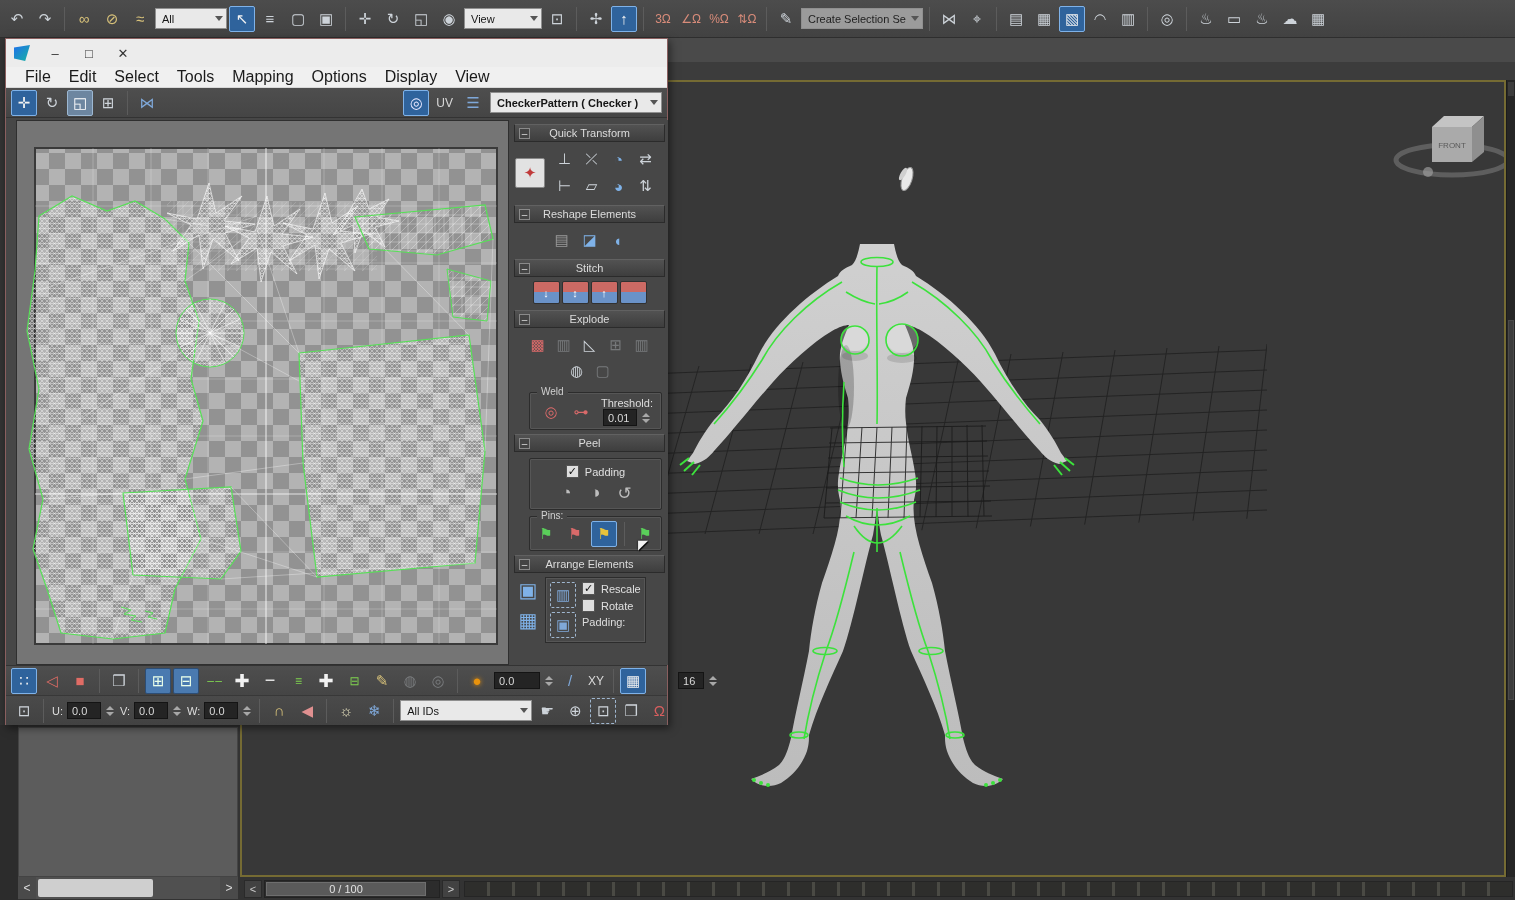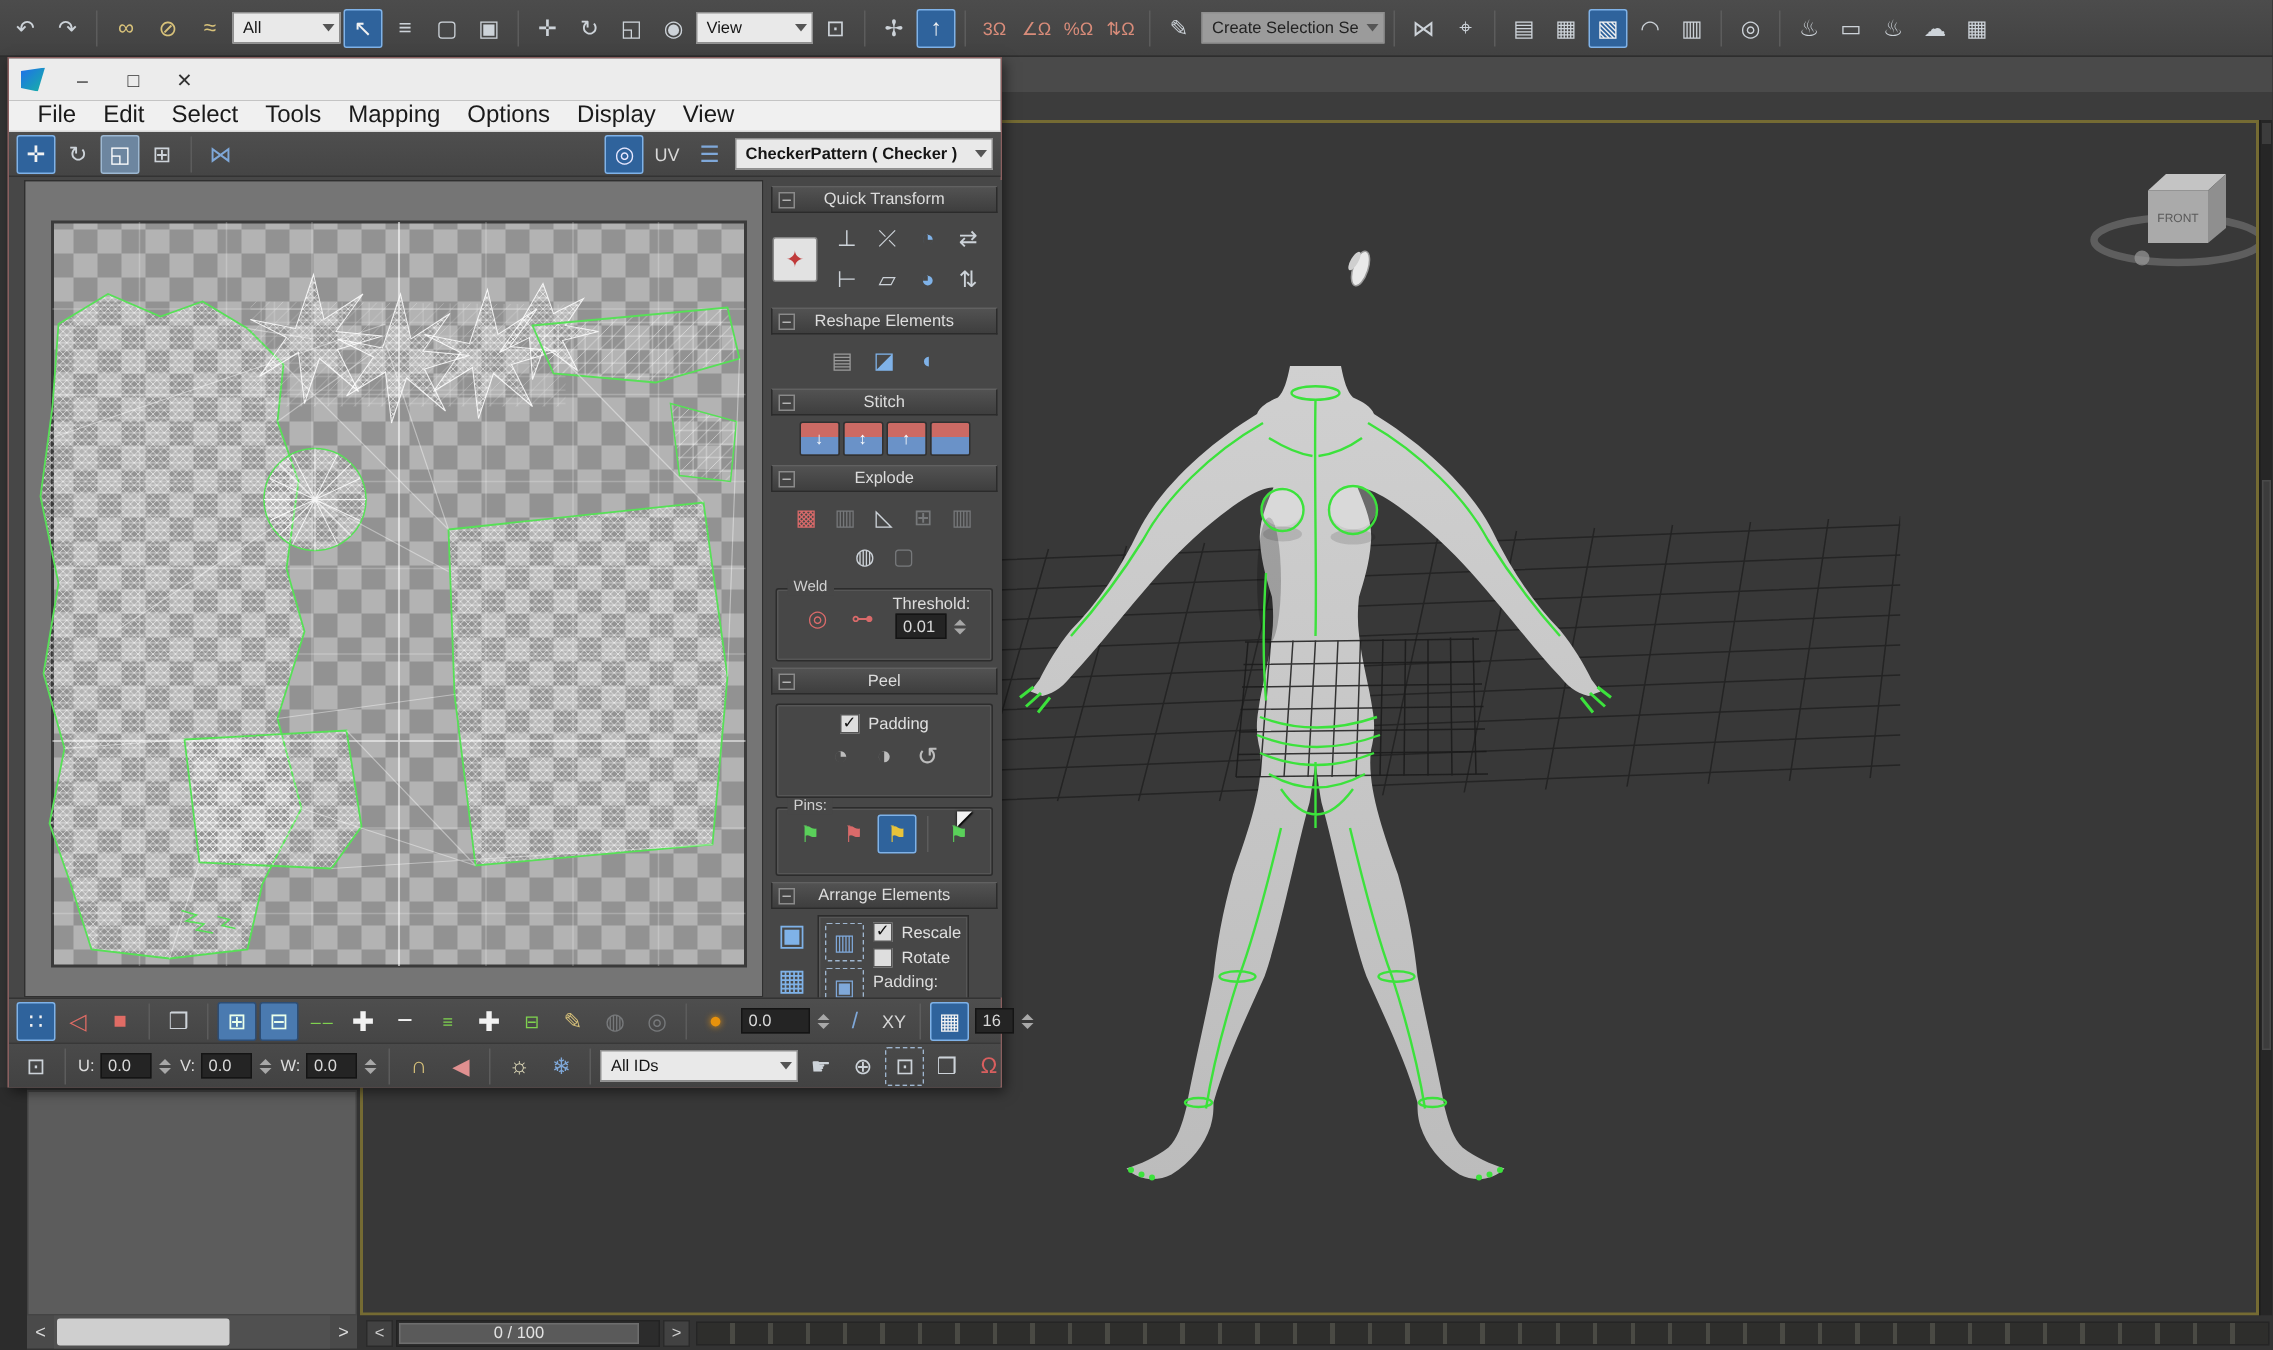--- a/index.html
+++ b/index.html
@@ -70,21 +70,21 @@
   
   #uv-canvas-wrap{left:10px;top:81px;width:493px;height:545px;background:#6f6f6f;border:1px solid #2f2f2f;}
   
   #side-panel{left:505px;top:81px;width:157px;height:545px;background:#474747;overflow:hidden;}
   .ro-h{height:18px;background:linear-gradient(#525252,#3e3e3e);border:1px solid #2b2b2b;border-top-color:#616161;
     display:flex;align-items:center;color:#dcdcdc;font-size:11px;position:relative;margin:4px 3px 2px 3px;}
   .ro-h .minus{position:absolute;left:4px;top:3px;width:11px;height:11px;border:1px solid #8a8a8a;color:#ddd;
     font-size:10px;line-height:9px;text-align:center;background:#444;}
   .ro-h .rt{flex:1;text-align:center;}
   .ro-body{display:flex;flex-wrap:wrap;align-items:center;justify-content:center;gap:2px;padding:2px 4px;}
-  .grp{border:1px solid #2c2c2c;box-shadow:inset 0 0 0 1px #565656;border-radius:2px;margin:6px 6px 4px 6px;padding:4px 3px 14px 3px;position:relative;}
+  .grp{border:1px solid #2c2c2c;box-shadow:inset 0 0 0 1px #565656;border-radius:2px;margin:6px 6px 4px 18px;padding:4px 3px 3px 3px;position:relative;}
   .grp-label{position:absolute;top:-7px;left:7px;background:#474747;padding:0 4px;font-size:10px;color:#d0d0d0;}
   .inline{display:flex;align-items:center;justify-content:center;gap:3px;flex-wrap:wrap;}
   .arr-grid{display:flex;gap:4px;padding:2px 4px;}
   .arr-col{display:flex;flex-direction:column;gap:4px;align-items:center;}
   .arr-box{border:1px solid #2c2c2c;box-shadow:inset 0 0 0 1px #565656;padding:4px;display:flex;gap:6px;}
 
   
   #uvw-bottom1{left:0;top:626px;width:100%;height:30px;background:linear-gradient(#4e4e4e,#454545);
     display:flex;align-items:center;padding:0 5px;gap:2px;border-top:1px solid #333;}
   #uvw-bottom2{left:0;top:656px;width:100%;height:30px;background:linear-gradient(#4a4a4a,#424242);
@@ -497,21 +497,21 @@
         <span class="spin">
           <i class="up"></i>
           <i class="dn"></i>
         </span>
       </span>
       <span class="tbi blueic">/</span>
       <span class="lbl">XY</span>
       <span class="sep"></span>
       <span class="tbi act">▦</span>
       <span class="fld">
-        <span class="fval" style="min-width: 26px;">16</span>
+        <span class="fval" style="min-width: 26px; margin-left: 28px;">16</span>
         <span class="spin">
           <i class="up"></i>
           <i class="dn"></i>
         </span>
       </span>
     </div>
   <div id="uvw-bottom2" class="abs">
       <span class="tbi">⊡</span>
       <span class="sep"></span>
       <span class="fld">

